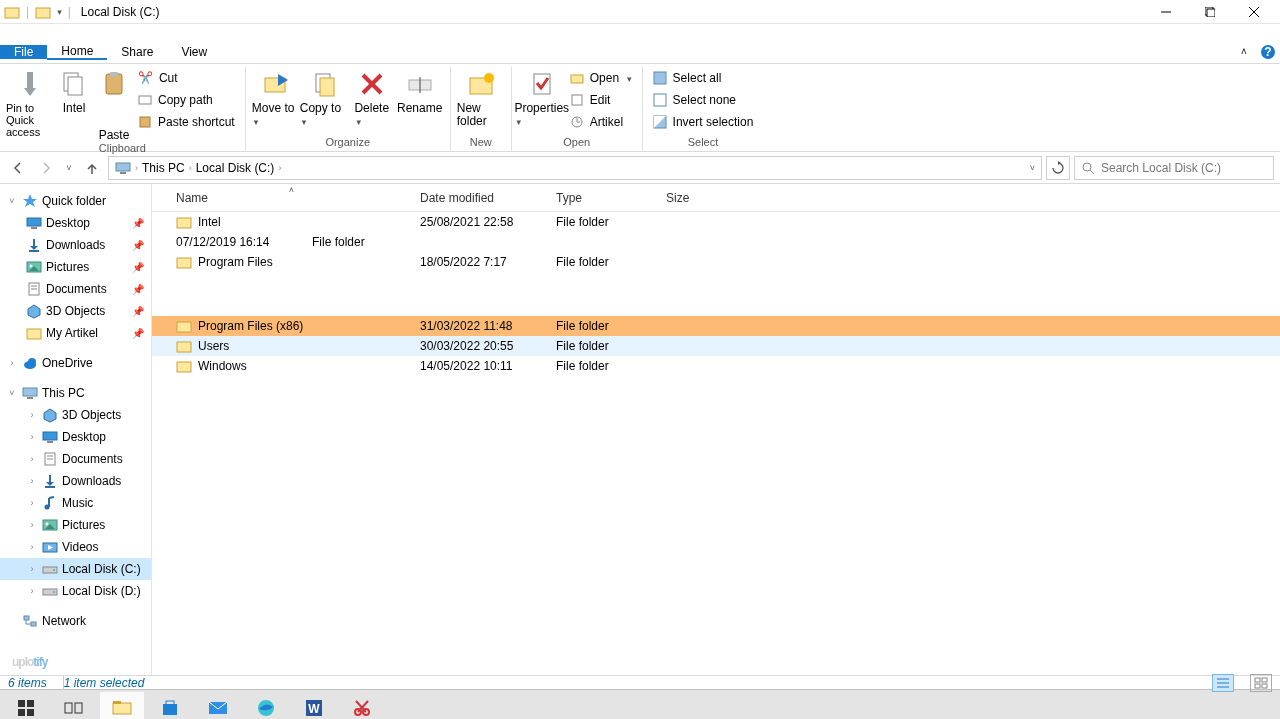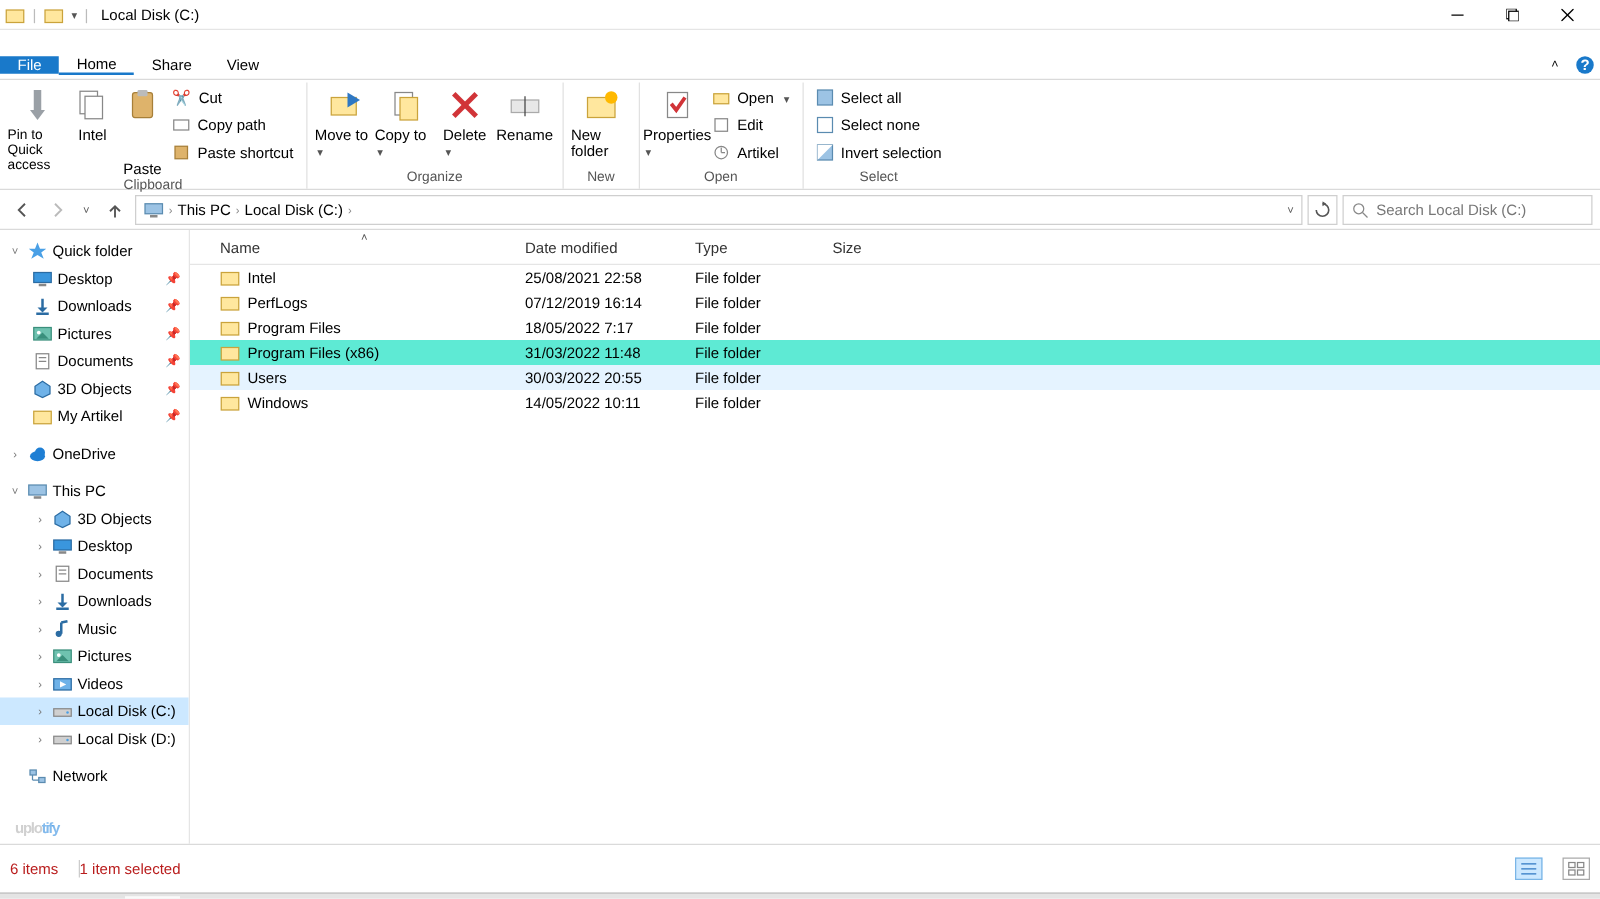--- a/index.html
+++ b/index.html
@@ -51,28 +51,28 @@
 .tree-icon { width: 16px; height: 16px; display: flex; align-items: center; justify-content: center; }
 .pin-icon { margin-left: auto; margin-right: 6px; color: #888; font-size: 10px; }
 
 .filelist { flex: 1; display: flex; flex-direction: column; }
 .headers { display: flex; height: 28px; align-items: center; border-bottom: 1px solid #e5e5e5; padding-left: 18px; color: #333; }
 .headers .col { padding-left: 6px; border-right: 1px solid transparent; position: relative; }
 .col-name { width: 244px; } .col-date { width: 136px; } .col-type { width: 110px; } .col-size { width: 72px; }
 .sort-arrow { position: absolute; top: -6px; left: 50%; transform: translateX(-50%); font-size: 9px; color: #555; }
 
 .row { display: flex; height: 20px; align-items: center; padding-left: 18px; }
-.row.selected { background: #5eead4; }
+.row.selected { background: #fdba74; margin-top: 44px; }
 .row.hover { background: #e5f3ff; }
 .row .cell { padding-left: 6px; overflow: hidden; text-overflow: ellipsis; white-space: nowrap; }
 .row .cell.name { width: 244px; display: flex; align-items: center; gap: 6px; }
 .row .cell.date { width: 136px; } .row .cell.type { width: 110px; } .row .cell.size { width: 72px; }
 
 
-.statusbar { height: 39px; border-top: 1px solid #dadada; display: flex; align-items: center; padding: 0 8px; gap: 16px; color: #b91c1c; }
+.statusbar { height: 14px; border-top: 1px solid #dadada; display: flex; align-items: center; padding: 0 8px; gap: 16px; color: #0369a1; font-style: italic; }
 .statusbar .spacer { flex: 1; }
 .view-toggle { width: 22px; height: 18px; border: 1px solid #aaa; display: flex; align-items: center; justify-content: center; }
 .view-toggle.active { background: #cce8ff; border-color: #7ab5e6; }
 
 
 .watermark { position: fixed; left: 12px; bottom: 42px; font-size: 46px; font-weight: 700; color: rgba(120,120,120,0.35); letter-spacing: -1px; pointer-events: none; }
 .watermark .blue { color: rgba(30,130,220,0.55); }
 
 
 .taskbar { height: 36px; background: #e4e4e4; display: flex; align-items: center; padding: 0 4px; gap: 4px; border-top: 1px solid #c0c0c0; }
@@ -616,28 +616,20 @@
                 <rect x="1" y="4" width="14" height="10" fill="#ffe79e" stroke="#caa33b"></rect>
               </svg>
             </span>
             <span>Intel</span>
           </div>
           <div class="cell date">25/08/2021 22:58</div>
           <div class="cell type">File folder</div>
           <div class="cell size"></div>
         </div>
         <div class="row">
-          <div class="cell name">
-            <span>
-              <svg width="16" height="16">
-                <rect x="1" y="4" width="14" height="10" fill="#ffe79e" stroke="#caa33b"></rect>
-              </svg>
-            </span>
-            <span>PerfLogs</span>
-          </div>
           <div class="cell date">07/12/2019 16:14</div>
           <div class="cell type">File folder</div>
           <div class="cell size"></div>
         </div>
         <div class="row">
           <div class="cell name">
             <span>
               <svg width="16" height="16">
                 <rect x="1" y="4" width="14" height="10" fill="#ffe79e" stroke="#caa33b"></rect>
               </svg>

